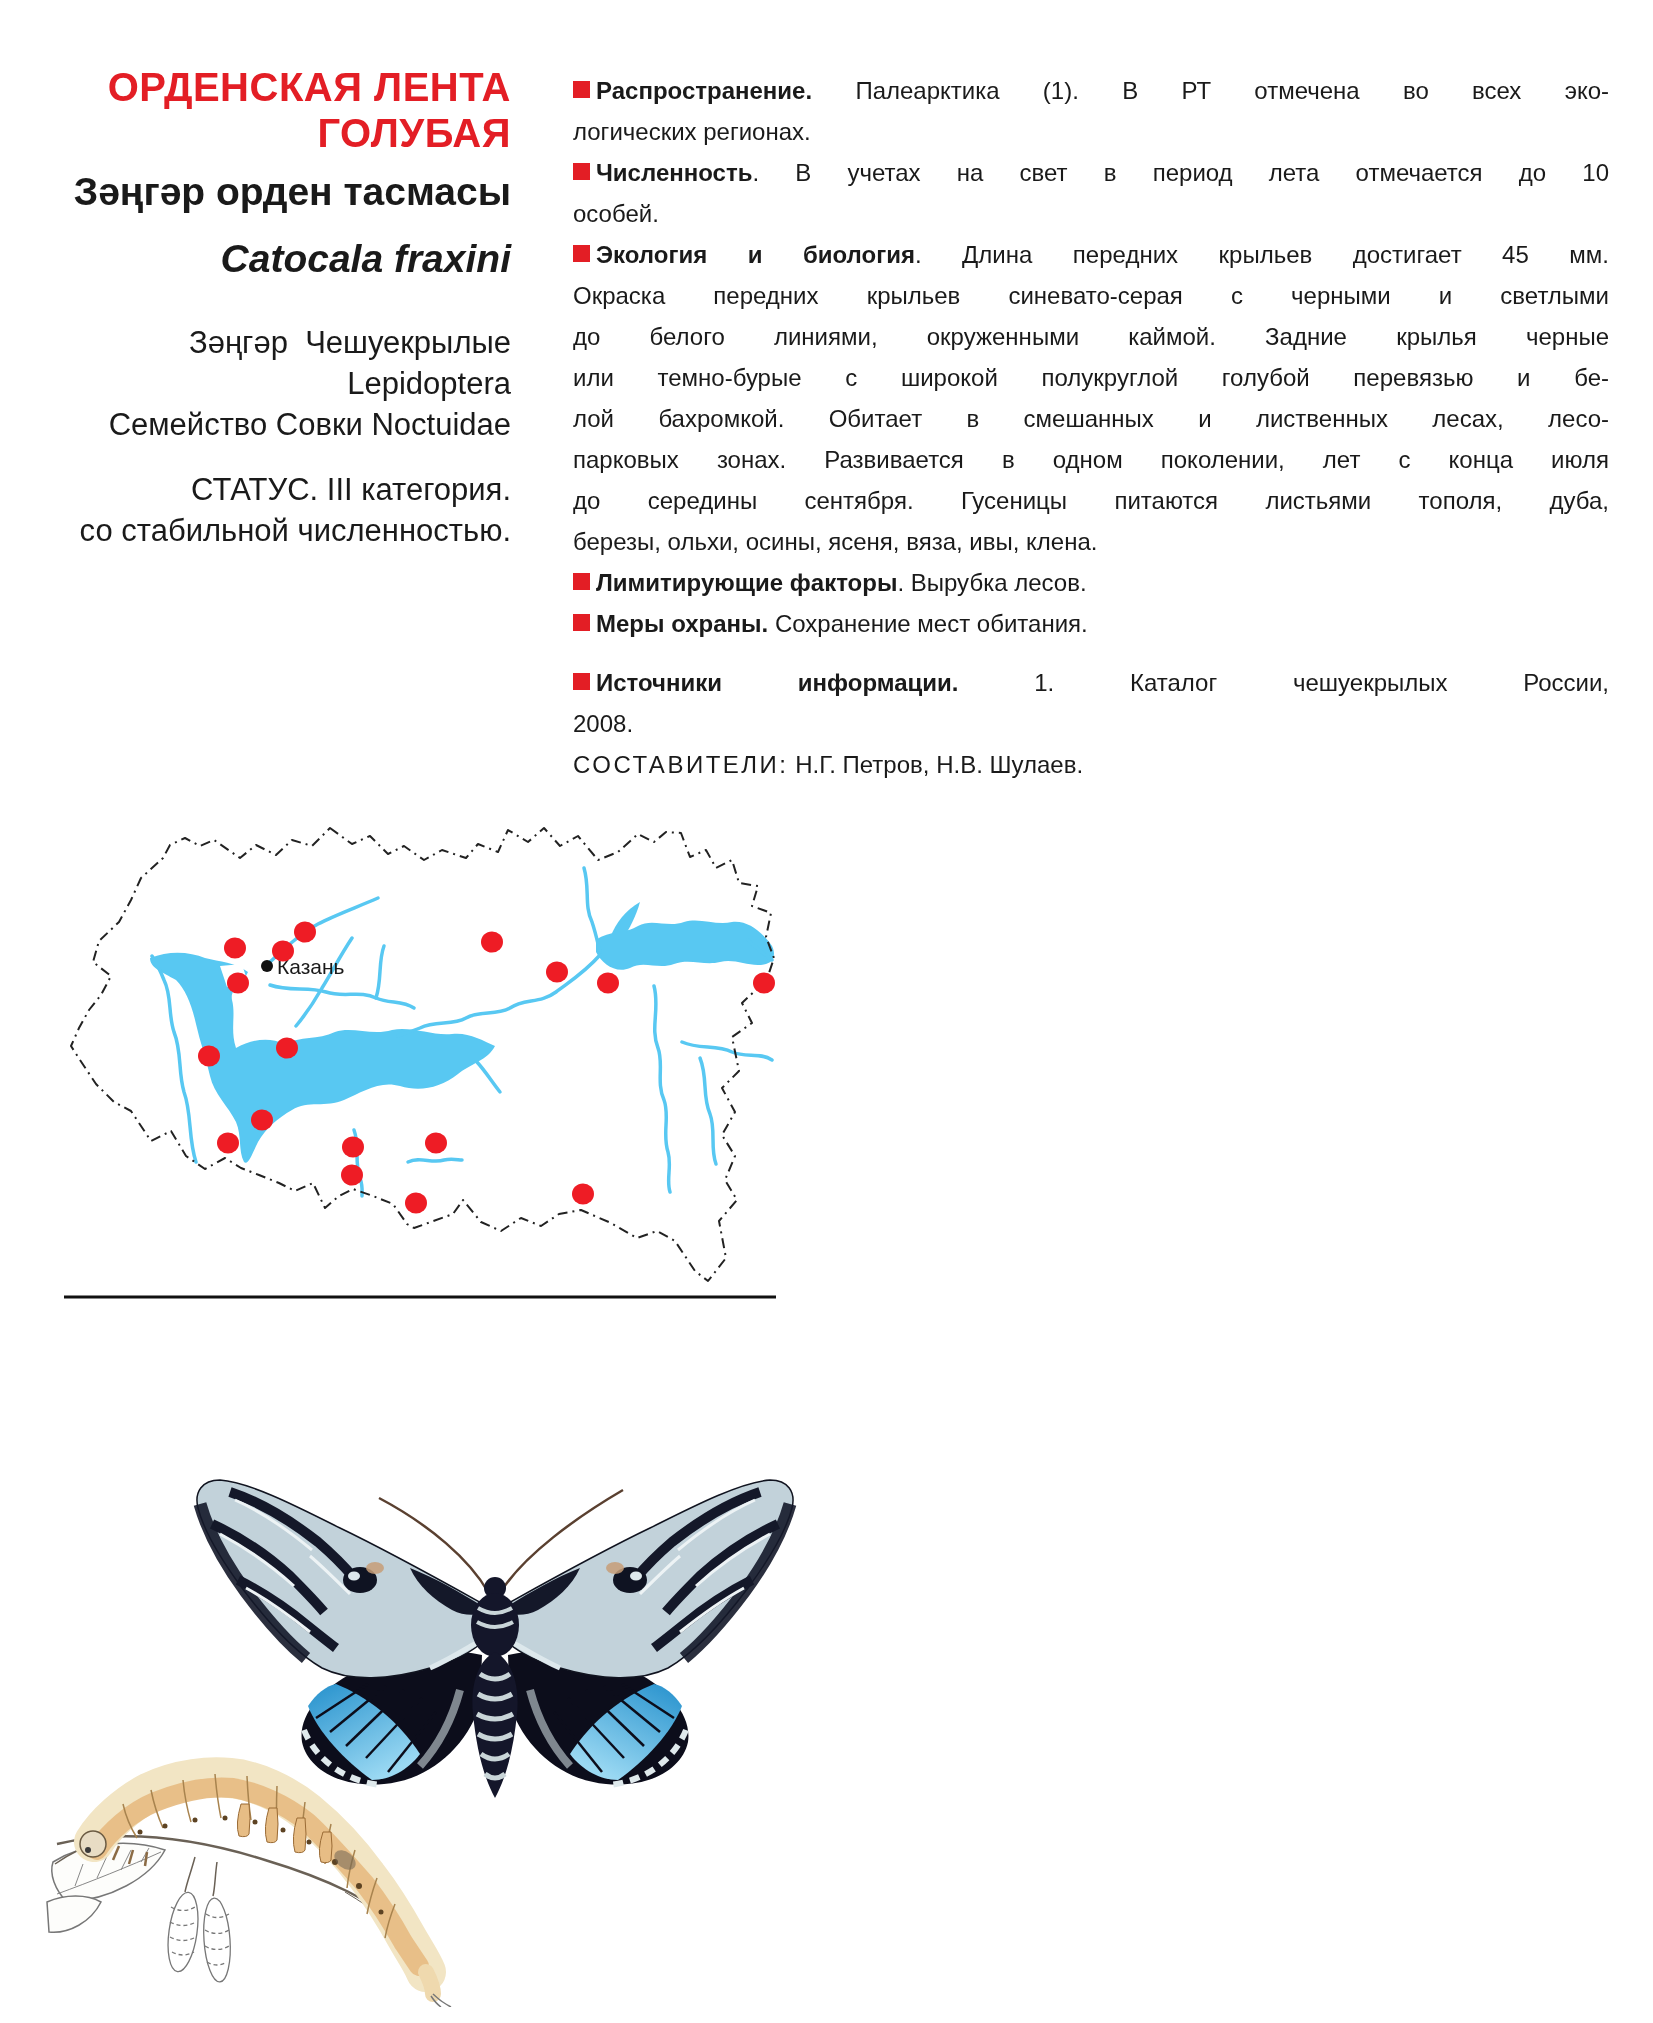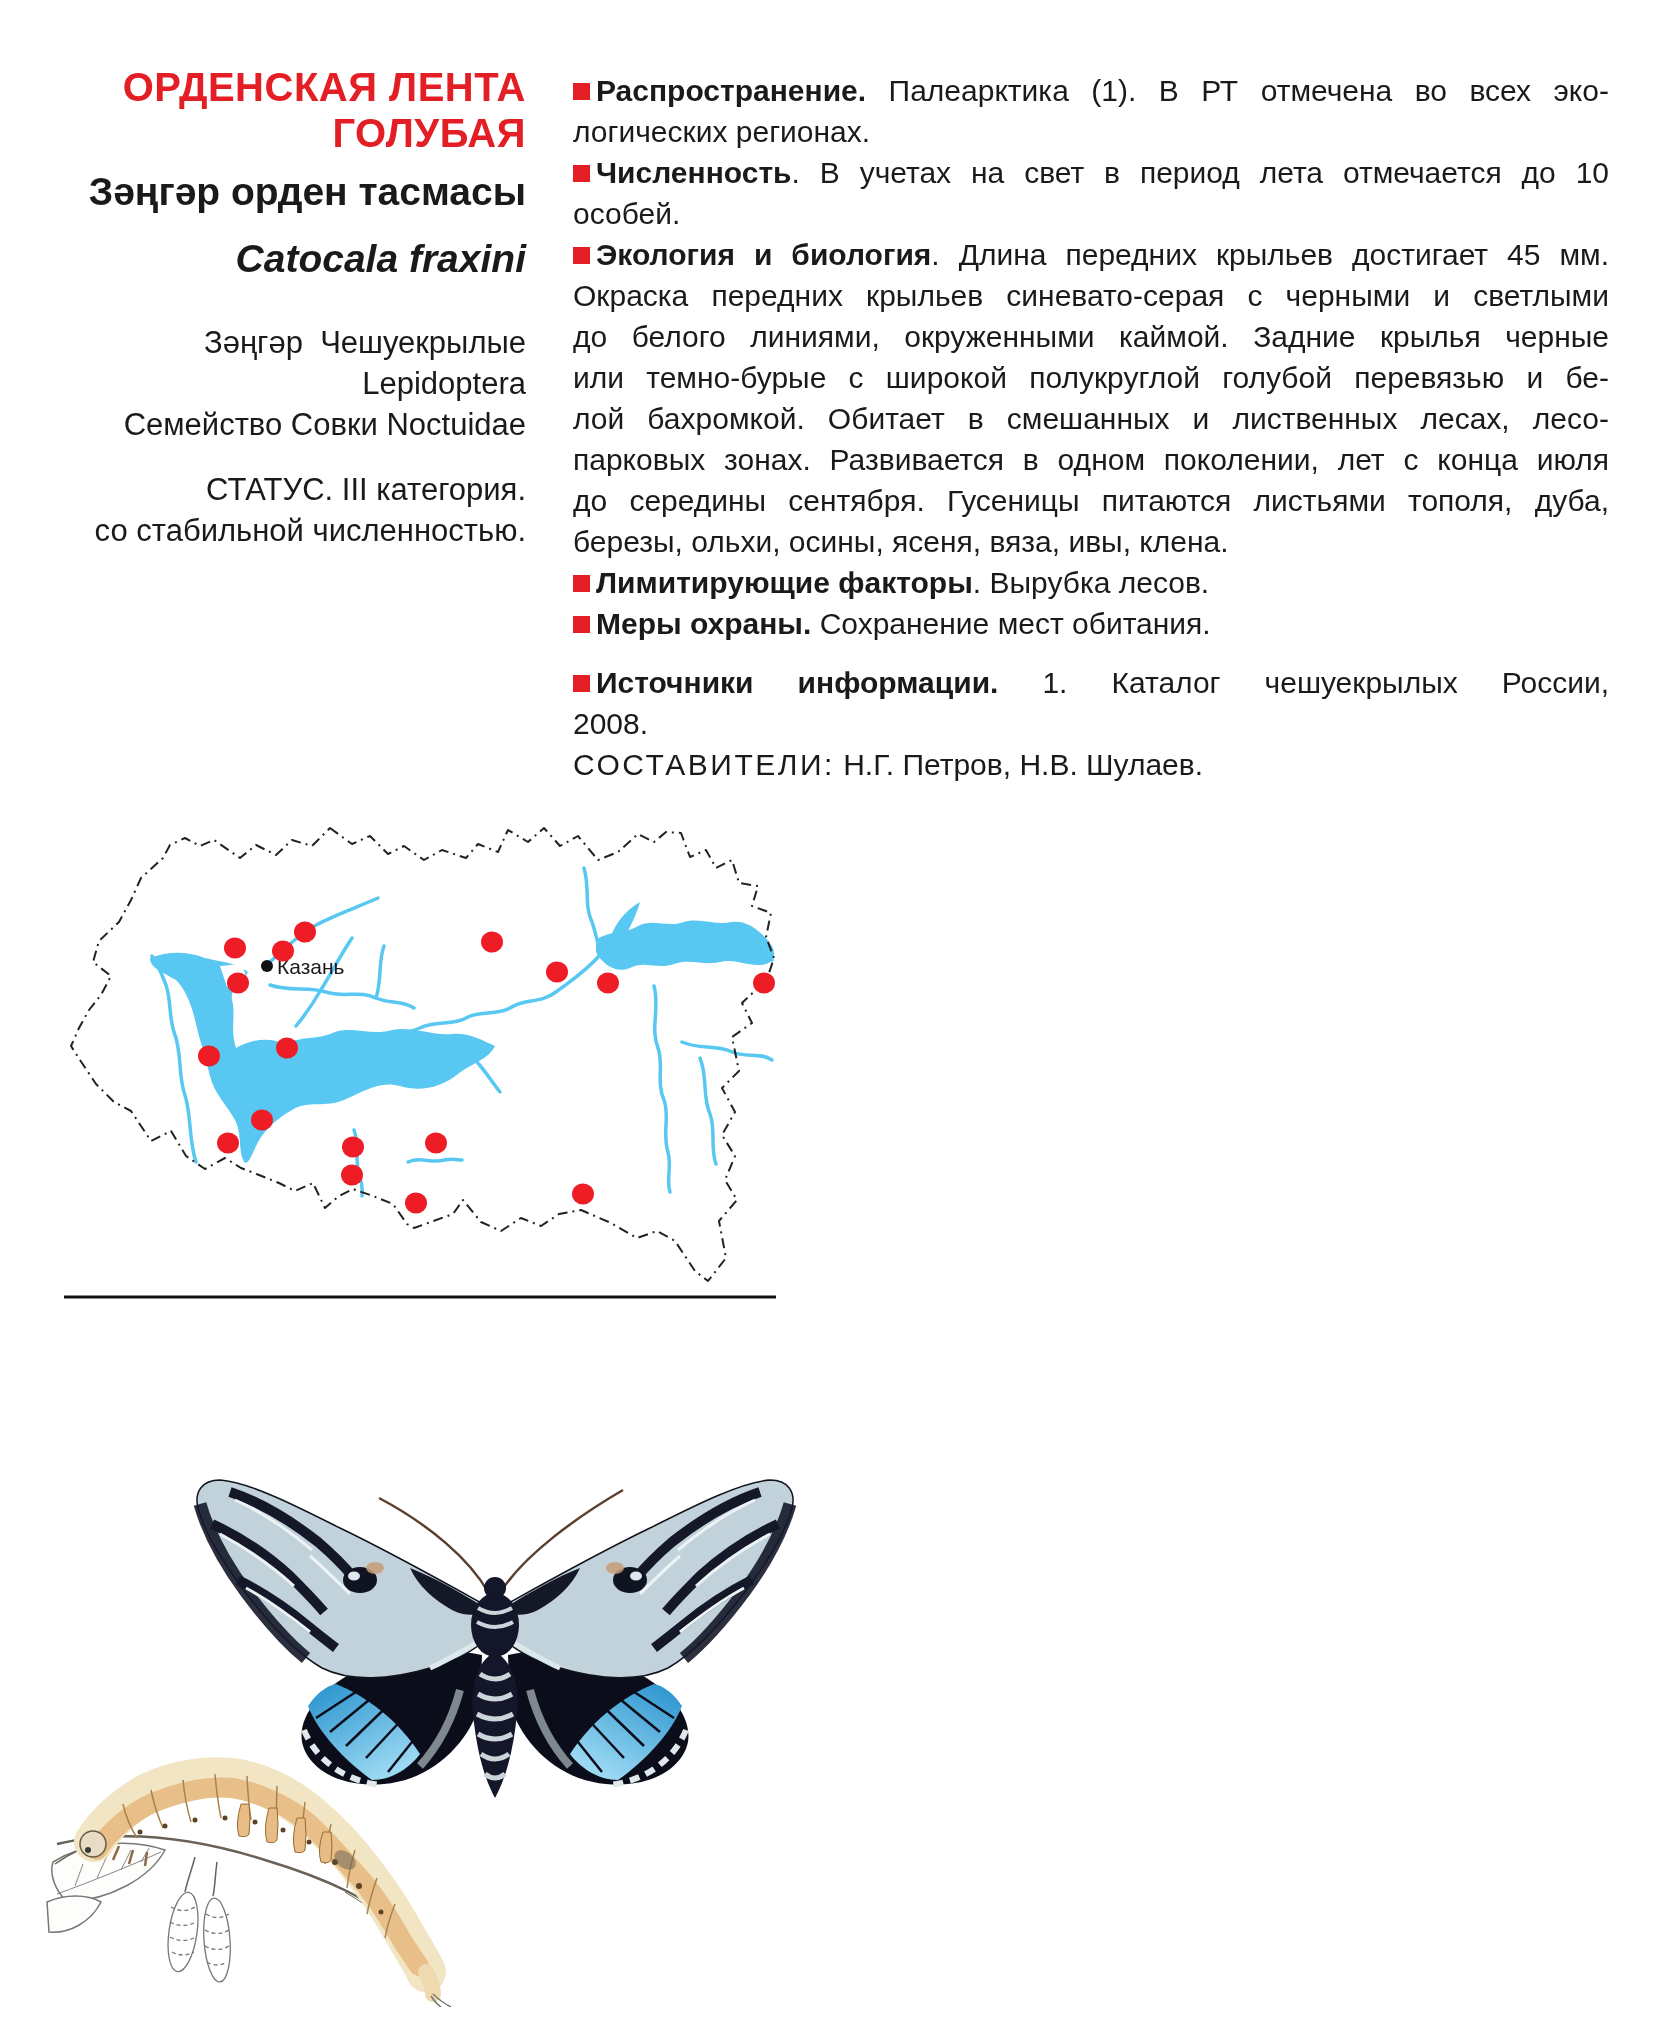--- a/index.html
+++ b/index.html
@@ -7,29 +7,29 @@
     --ink:#1a1a1a;
     --water:#58c8f2;
   }
   html,body{margin:0;padding:0;}
   body{
     width:1653px;height:2023px;position:relative;background:#ffffff;
     font-family:"Liberation Sans",sans-serif;color:var(--ink);
     overflow:hidden;
   }
   
-  .left-col{position:absolute;left:74px;top:64px;width:452px;text-align:right;}
+  .left-col{position:absolute;left:59px;top:64px;width:452px;text-align:right;}
   .title{color:var(--red);font-weight:bold;font-size:40px;line-height:46px;letter-spacing:.5px;}
   .sci{font-weight:bold;font-size:39px;line-height:43px;margin-top:14px;}
   .sci .latin{font-style:italic;margin-top:24px;}
   .tax{font-size:31px;line-height:41px;margin-top:42px;white-space:pre-wrap;}
   .status{font-size:31px;line-height:41px;margin-top:24px;}
   .status b{font-weight:normal;}
   
-  .right-col{position:absolute;left:573px;top:70px;width:1036px;font-size:30px;line-height:41px;}
+  .right-col{position:absolute;left:573px;top:70px;width:1036px;font-size:24px;line-height:41px;}
   .tline{min-height:41px;}
   .tline.just{text-align:justify;text-align-last:justify;}
   .tline.gap{margin-top:18px;}
   .bullet{display:inline-block;width:17px;height:17px;background:var(--red);margin-right:6px;transform:translateY(-1px);}
   .tline b{font-weight:bold;}
   .spaced{letter-spacing:2.5px;}
   
   .map-svg{position:absolute;left:55px;top:818px;width:730px;height:488px;}
   .moth-svg{position:absolute;left:190px;top:1440px;width:610px;height:380px;}
   .cat-svg{position:absolute;left:45px;top:1742px;width:420px;height:265px;}

